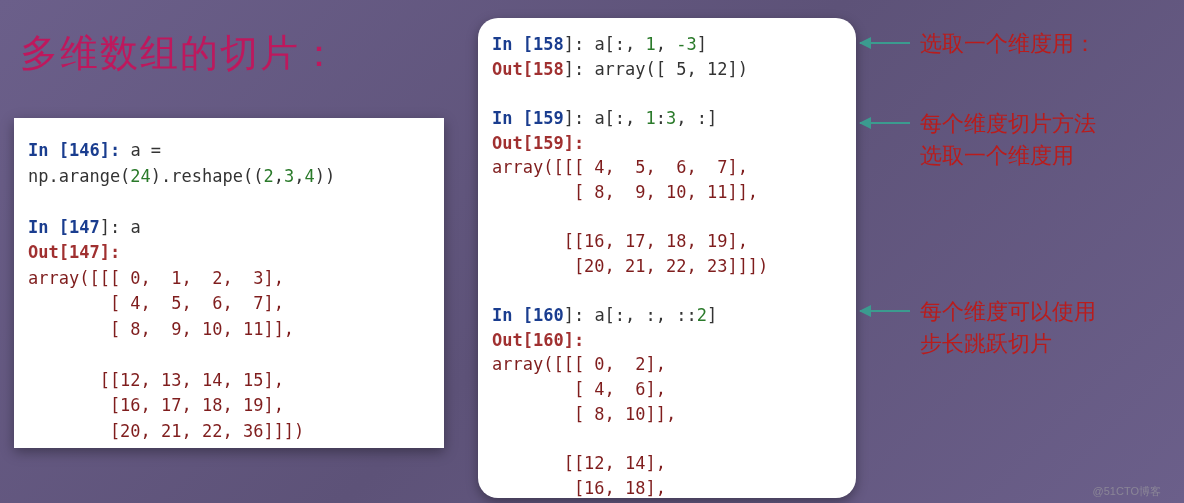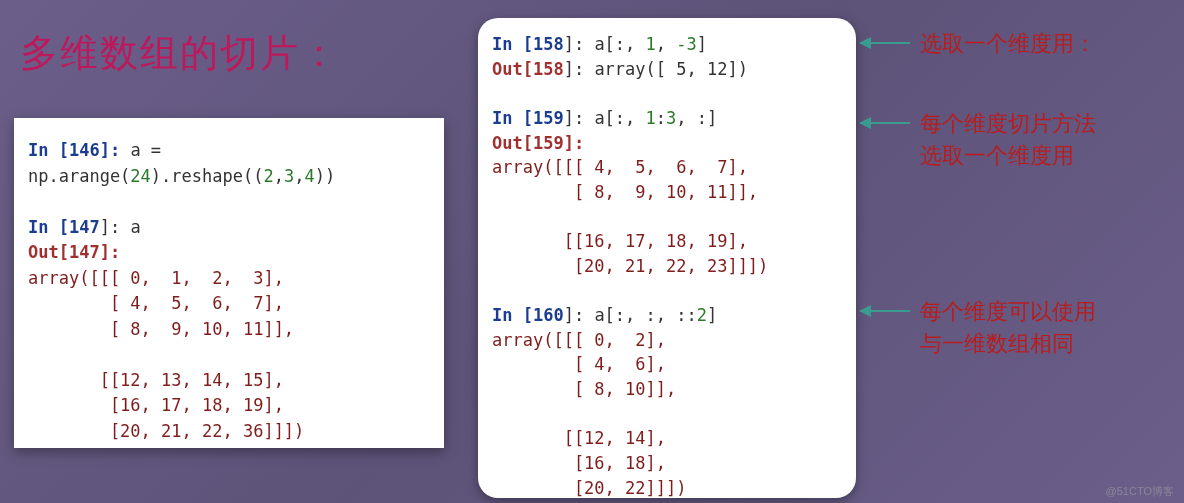--- a/index.html
+++ b/index.html
@@ -77,21 +77,21 @@
       border-top: 6px solid transparent;
       border-bottom: 6px solid transparent;
       border-right: 12px solid #3b9b8f;
     }
     .arrow1 { top: 42px; left: 860px; width: 50px; }
     .arrow2 { top: 122px; left: 860px; width: 50px; }
     .arrow3 { top: 310px; left: 860px; width: 50px; }
     .watermark {
       position: absolute;
       bottom: 4px;
-      right: 10px;
+      right: 23px;
       font-size: 11px;
       color: rgba(160,160,160,0.6);
       font-family: sans-serif;
       margin-top: 12px;
     }
   </style>
 </head>
 <body>
 
 <div class="title">多维数组的切片：</div>
@@ -132,36 +132,39 @@
   </div>
   <div class="code-block">array([[[ 4,  5,  6,  7],
         [ 8,  9, 10, 11]],
 
        [[16, 17, 18, 19],
         [20, 21, 22, 23]]])</div>
   <br>
   <div>
     <span class="in"><span>In [</span><span class="bracket-num">160</span></span><span class="expr"><span>]: a[:, :, ::</span><span class="num-literal">2</span><span>]</span></span>
   </div>
+  <div>
+    <span class="out"><span>Out[</span><span class="bracket-num">160</span><span>]:</span></span>
+  </div>
   <div class="code-block">array([[[ 0,  2],
         [ 4,  6],
         [ 8, 10]],
 
        [[12, 14],
         [16, 18],
         [20, 22]]])</div>
 </div>
 
 <div class="arrow arrow1"></div>
 <div class="arrow arrow2"></div>
 <div class="arrow arrow3"></div>
 
 <div class="annotation ann1">选取一个维度用：</div>
 <div class="annotation ann2">
   <span>每个维度切片方法</span><br>
   <span>选取一个维度用</span>
 </div>
 <div class="annotation ann3">
   <span>每个维度可以使用</span><br>
-  <span>与一维数组相同</span>
+  <span>步长跳跃切片</span>
 </div>
 
 <div class="watermark">@51CTO博客</div>
 
 </body></html>

